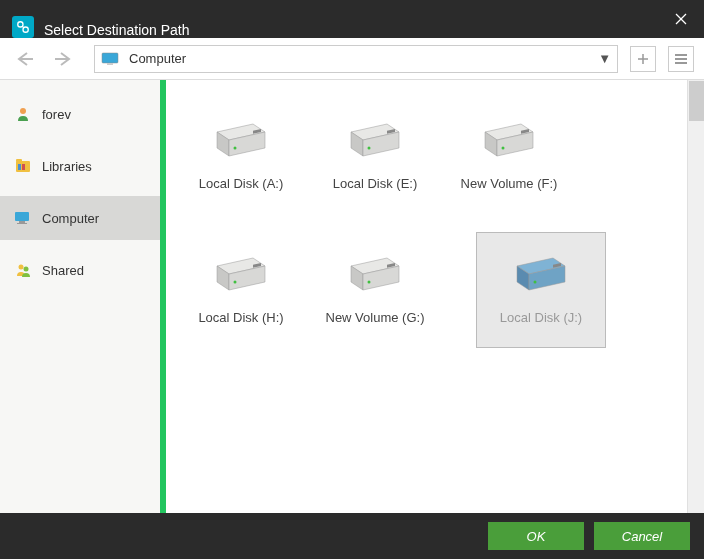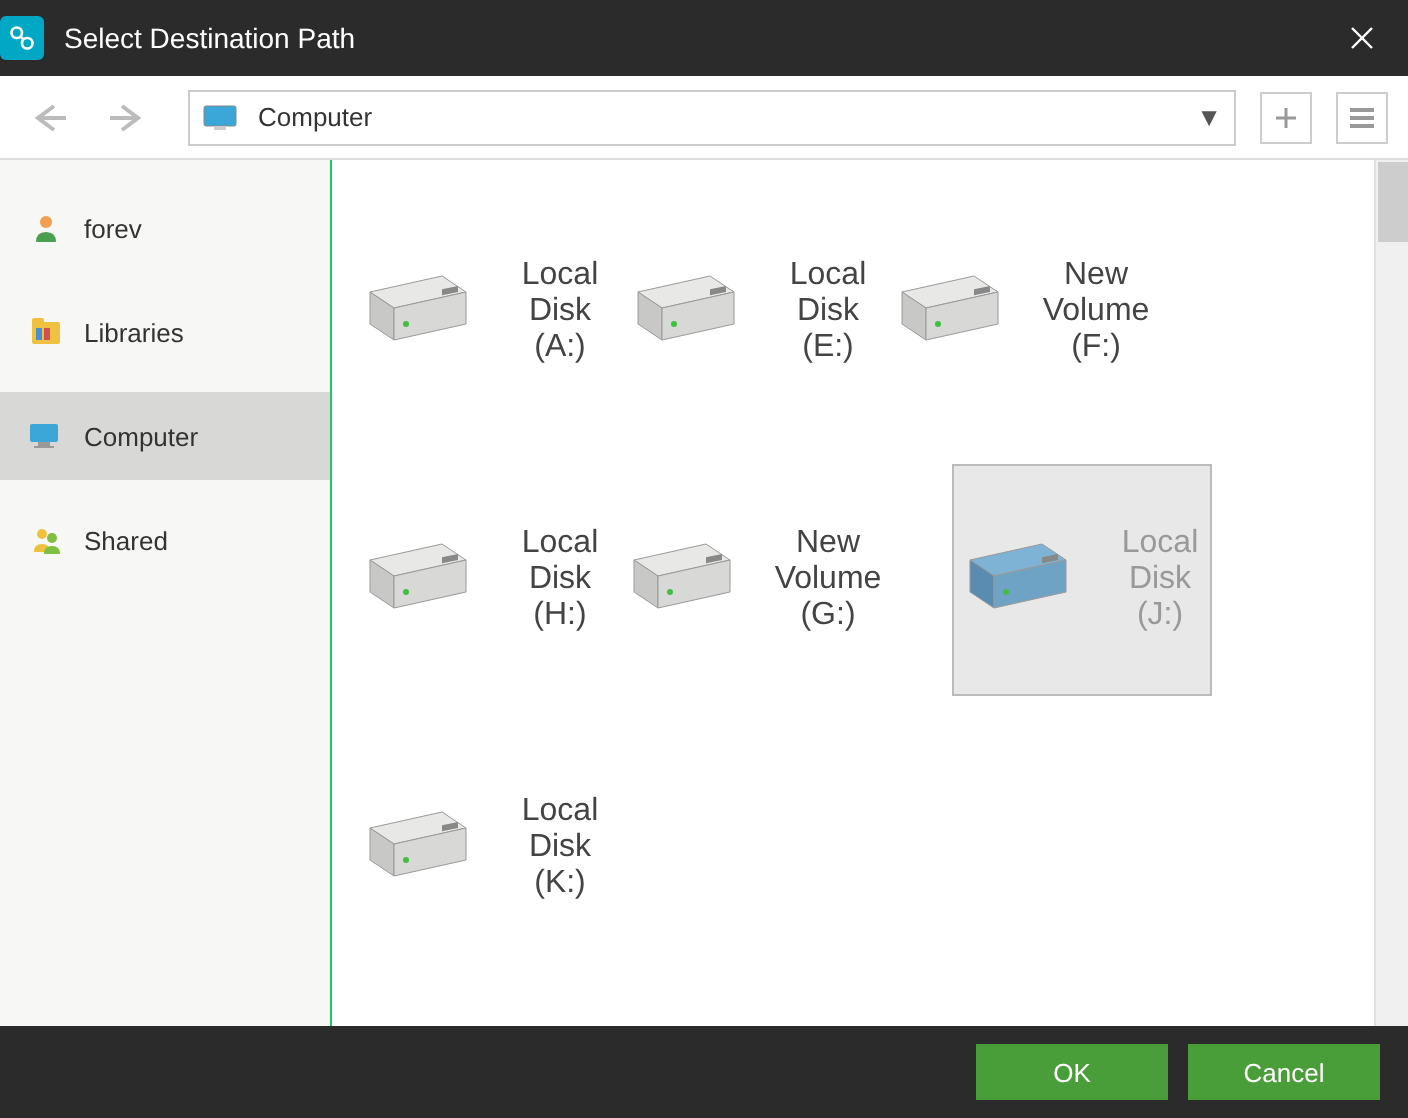--- a/index.html
+++ b/index.html
@@ -1,43 +1,43 @@
 <!DOCTYPE html>
 <html><head>
 <meta charset="utf-8">
 <style>
 * { margin: 0; padding: 0; box-sizing: border-box; font-family: "Segoe UI", Arial, sans-serif; }
 body { width: 704px; height: 559px; background: #2b2b2b; overflow: hidden; }
 .window { width: 704px; height: 559px; background: #fff; display: flex; flex-direction: column; }
-.titlebar { height: 38px; background: #2b2b2b; display: flex; align-items: center; padding: 0 0 0 0; color: #fff; font-size: 14px; }
+.titlebar { height: 38px; background: #2b2b2b; display: flex; align-items: flex-end; padding: 0 0 0 12px; color: #fff; font-size: 14px; }
 .titlebar-icon { width: 22px; height: 22px; background: #00a8c6; border-radius: 3px; display: flex; align-items: center; justify-content: center; margin-right: 10px; }
 .titlebar-icon svg { width: 14px; height: 14px; }
 .titlebar-title { flex: 1; }
 .close-btn { width: 46px; height: 38px; display: flex; align-items: center; justify-content: center; cursor: pointer; }
 .toolbar { height: 42px; background: #fff; border-bottom: 1px solid #ddd; display: flex; align-items: center; padding: 0 10px; gap: 8px; }
 .nav-btn { width: 30px; height: 30px; display: flex; align-items: center; justify-content: center; cursor: pointer; color: #bbb; }
 .path-bar { flex: 1; height: 28px; border: 1px solid #ccc; display: flex; align-items: center; padding: 0 6px; gap: 8px; font-size: 13px; color: #333; margin-left: 8px; }
 .path-bar-icon { width: 20px; height: 14px; }
 .path-bar-text { flex: 1; }
 .path-bar-dd { color: #555; }
 .tool-btn { width: 26px; height: 26px; border: 1px solid #ccc; display: flex; align-items: center; justify-content: center; cursor: pointer; color: #888; margin-left: 4px; }
 .body { flex: 1; display: flex; overflow: hidden; }
-.sidebar { width: 166px; background: #f7f7f5; border-right: 1px solid #22c55e; padding: 12px 0; }
+.sidebar { width: 166px; background: #f7f7f5; border-right: 6px solid #22c55e; padding: 12px 0; }
 .sidebar-item { height: 44px; display: flex; align-items: center; padding: 0 14px; gap: 10px; font-size: 13px; color: #333; cursor: pointer; margin-bottom: 8px; }
 .sidebar-item.selected { background: #d8d8d6; }
 .sidebar-icon { width: 18px; height: 18px; display: flex; align-items: center; justify-content: center; }
 .main { flex: 1; background: #fff; position: relative; overflow: hidden; }
 .scrollbar { position: absolute; right: 0; top: 0; width: 17px; height: 100%; background: #f0f0f0; border-left: 1px solid #e0e0e0; }
 .scroll-thumb { width: 15px; height: 40px; background: #cdcdcd; margin: 1px; }
 .grid { display: grid; grid-template-columns: repeat(3, 130px); gap: 18px 4px; padding: 18px 10px; justify-content: start; }
-.disk-item { width: 130px; height: 116px; display: flex; flex-direction: row; align-items: center; justify-content: center; gap: 14px; cursor: pointer; border: 1px solid transparent; font-size: 16px; color: #444; text-align: center; }
+.disk-item { width: 130px; height: 116px; display: flex; flex-direction: column; align-items: center; justify-content: center; gap: 14px; cursor: pointer; border: 1px solid transparent; font-size: 13px; color: #444; text-align: center; }
 .disk-item.selected { background: #e8e8e8; border: 1px solid #bbb; color: #999; margin-left: 32px; }
 .disk-icon { width: 64px; height: 40px; position: relative; }
 .footer { height: 46px; background: #2b2b2b; display: flex; align-items: center; justify-content: flex-end; padding: 0 14px; gap: 10px; }
-.btn { width: 96px; height: 28px; background: #4a9e3a; color: #fff; border: none; font-size: 13px; cursor: pointer; display: flex; align-items: center; justify-content: center; }
+.btn { width: 96px; height: 28px; background: #4a9e3a; color: #fff; border: none; font-size: 13px; cursor: pointer; display: flex; align-items: center; justify-content: center; font-style: italic; }
 </style>
 </head>
 <body>
 
 <div class="window">
 
   <div class="titlebar">
     <div class="titlebar-icon">
       <svg viewBox="0 0 16 16">
           <circle cx="5" cy="5" r="3" fill="none" stroke="#fff" stroke-width="1.5"></circle>
@@ -191,30 +191,20 @@
             <div class="disk-icon"><svg width="64" height="42" viewBox="0 0 64 42">
     <polygon points="8,10 44,2 56,10 20,18" fill="#7fb3d5" stroke="#999" stroke-width="0.5"></polygon>
     <polygon points="8,10 20,18 20,34 8,26" fill="#5a8bb0" stroke="#999" stroke-width="0.5"></polygon>
     <polygon points="20,18 56,10 56,26 20,34" fill="#6fa3c5" stroke="#999" stroke-width="0.5"></polygon>
     <circle cx="26" cy="26" r="1.5" fill="#40c040"></circle>
     <rect x="44" y="18" width="8" height="3" fill="#888" transform="skewY(-12)"></rect>
   </svg></div>
             <span>Local Disk (J:)</span>
           </div>
           <div class="disk-item">
-            <div class="disk-icon"><svg width="64" height="42" viewBox="0 0 64 42">
-    <polygon points="8,10 44,2 56,10 20,18" fill="#e8e8e6" stroke="#999" stroke-width="0.5"></polygon>
-    <polygon points="8,10 20,18 20,34 8,26" fill="#c8c8c6" stroke="#999" stroke-width="0.5"></polygon>
-    <polygon points="20,18 56,10 56,26 20,34" fill="#d8d8d6" stroke="#999" stroke-width="0.5"></polygon>
-    <circle cx="26" cy="26" r="1.5" fill="#40c040"></circle>
-    <rect x="44" y="18" width="8" height="3" fill="#888" transform="skewY(-12)"></rect>
-  </svg></div>
-            <span>Local Disk (K:)</span>
-          </div>
-          <div class="disk-item">
             <span></span>
           </div>
           <div class="disk-item">
             <span></span>
           </div>
         </div>
       <div class="scrollbar">
         <div class="scroll-thumb"></div>
       </div>
     </div>

